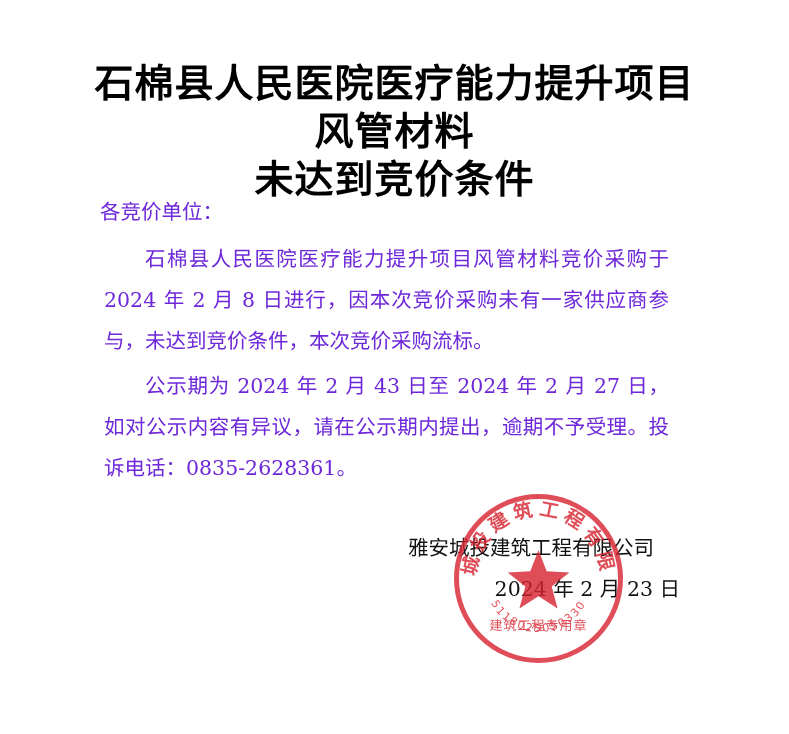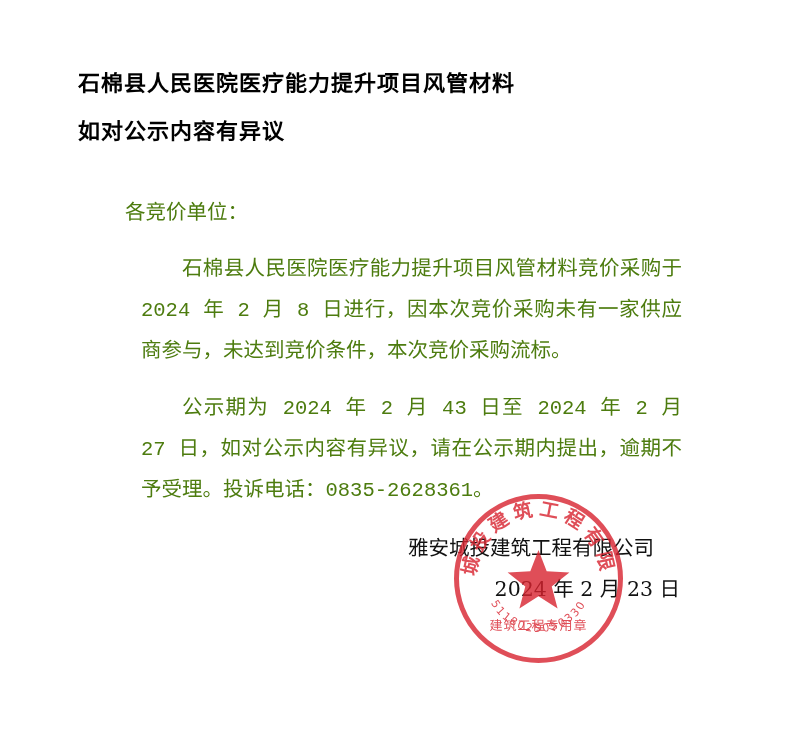--- a/index.html
+++ b/index.html
@@ -23,51 +23,50 @@
     width: 789px;
     height: 734px;
     background: #ffffff;
   }
 
   .doc-title {
     position: absolute;
     left: 78px;
     top: 60px;
     width: 633px;
-    text-align: left;
+    text-align: center;
     font-family: Liberation Sans, sans-serif;
     font-weight: bold;
-    font-size: 22px;
+    font-size: 39px;
     line-height: 48px;
     letter-spacing: 1px;
     color: #000000;
   }
 
   .body-block {
     position: absolute;
-    left: 125px;
+    left: 100px;
     top: 192px;
     width: 573px;
     font-size: 20.5px;
     line-height: 41px;
-    color: #4d7c0f;
+    color: #6d28d9;
     text-align: justify;
     text-justify: inter-ideograph;
   }
 
   .salutation {
     margin: 0 0 6px 0;
   }
 
   .para {
-    margin: 16px;
+    margin: 4px;
     text-indent: 2em;
     text-align: justify;
     text-justify: inter-ideograph;
-    font-family: Liberation Mono, monospace;
   }
 
   .para + .para {
     margin-top: 2px;
   }
 
   .sign-block {
     position: absolute;
     left: 380px;
     top: 528px;
@@ -105,21 +104,21 @@
     opacity: 0.80;
   }
 </style>
 </head>
 <body>
 
 <div class="page">
 
   <div class="doc-title">
     <div>石棉县人民医院医疗能力提升项目风管材料</div>
-    <div>如对公示内容有异议</div>
+    <div>未达到竞价条件</div>
   </div>
 
   <div class="body-block">
     <p class="salutation">各竞价单位：</p>
     <p class="para">石棉县人民医院医疗能力提升项目风管材料竞价采购于 2024 年 2 月 8 日进行，因本次竞价采购未有一家供应商参与，未达到竞价条件，本次竞价采购流标。</p>
     <p class="para">公示期为 2024 年 2 月 43 日至 2024 年 2 月 27 日，如对公示内容有异议，请在公示期内提出，逾期不予受理。投诉电话：0835-2628361。</p>
   </div>
 
   <div class="sign-block">
     <span class="sign-company">雅安城投建筑工程有限公司</span>

